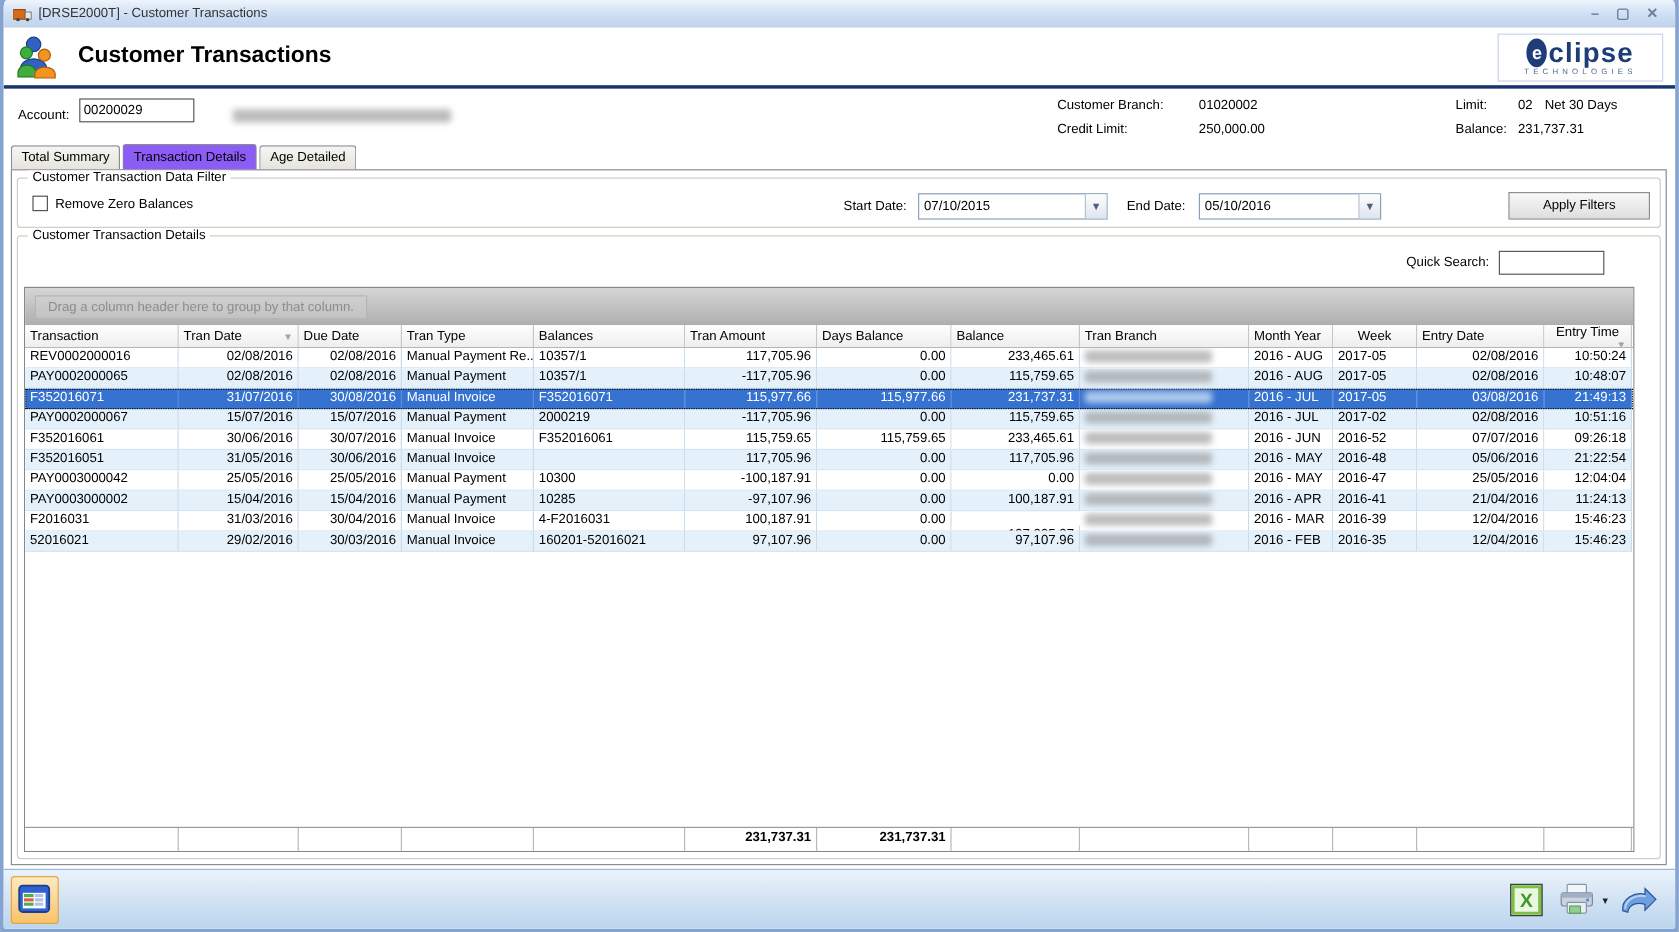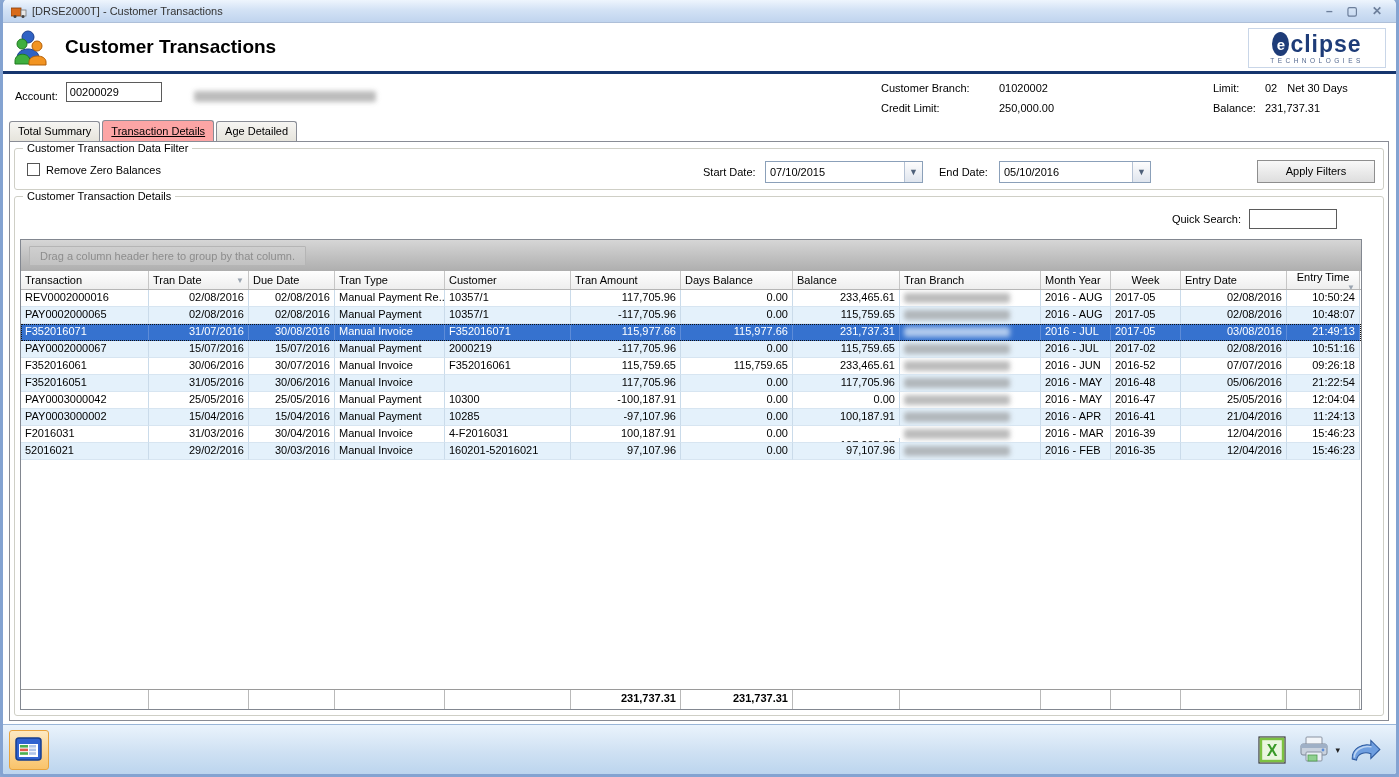--- a/index.html
+++ b/index.html
@@ -72,21 +72,21 @@
   .terms-code{ margin-right:10px; }
   
   .tabs{ position:absolute; left:6px; top:47px; display:flex; height:20px; z-index:3; }
   .tab{
     padding:3px 8px 2px; margin-right:2px;
     border:1px solid #898c95; border-bottom:none;
     border-radius:3px 3px 0 0;
     background:linear-gradient(#f6f5f2,#e6e4dc);
     cursor:default; height:20px;
   }
-  .tab.active{ background:#fca5a5; height:21px; margin-top:-1px; padding-top:4px; z-index:4;text-decoration:underline; }
+  .tab.active{ background:#8b5cf6; height:21px; margin-top:-1px; padding-top:4px; z-index:4; }
   .tab-panel{
     position:absolute; left:6px; right:7px; top:67px; bottom:3px;
     border:1px solid #898c95; background:#fff;
   }
   
   .grp{
     position:absolute; border:1px solid #cfcfc6; border-radius:3px;
   }
   .grp > .legend{
     position:absolute; top:-7px; left:8px; background:#fff; padding:0 4px;
@@ -281,21 +281,21 @@
                 <span>Tran Date</span>
                 <span class="sort">▼</span>
               </div>
               <div class="hcell" style="width: 86px;">
                 <span>Due Date</span>
               </div>
               <div class="hcell" style="width: 110px;">
                 <span>Tran Type</span>
               </div>
               <div class="hcell" style="width: 126px;">
-                <span>Customer</span>
+                <span>Balances</span>
               </div>
               <div class="hcell" style="width: 110px;">
                 <span>Tran Amount</span>
               </div>
               <div class="hcell" style="width: 112px;">
                 <span>Days Balance</span>
               </div>
               <div class="hcell" style="width: 107px;">
                 <span>Balance</span>
               </div>

